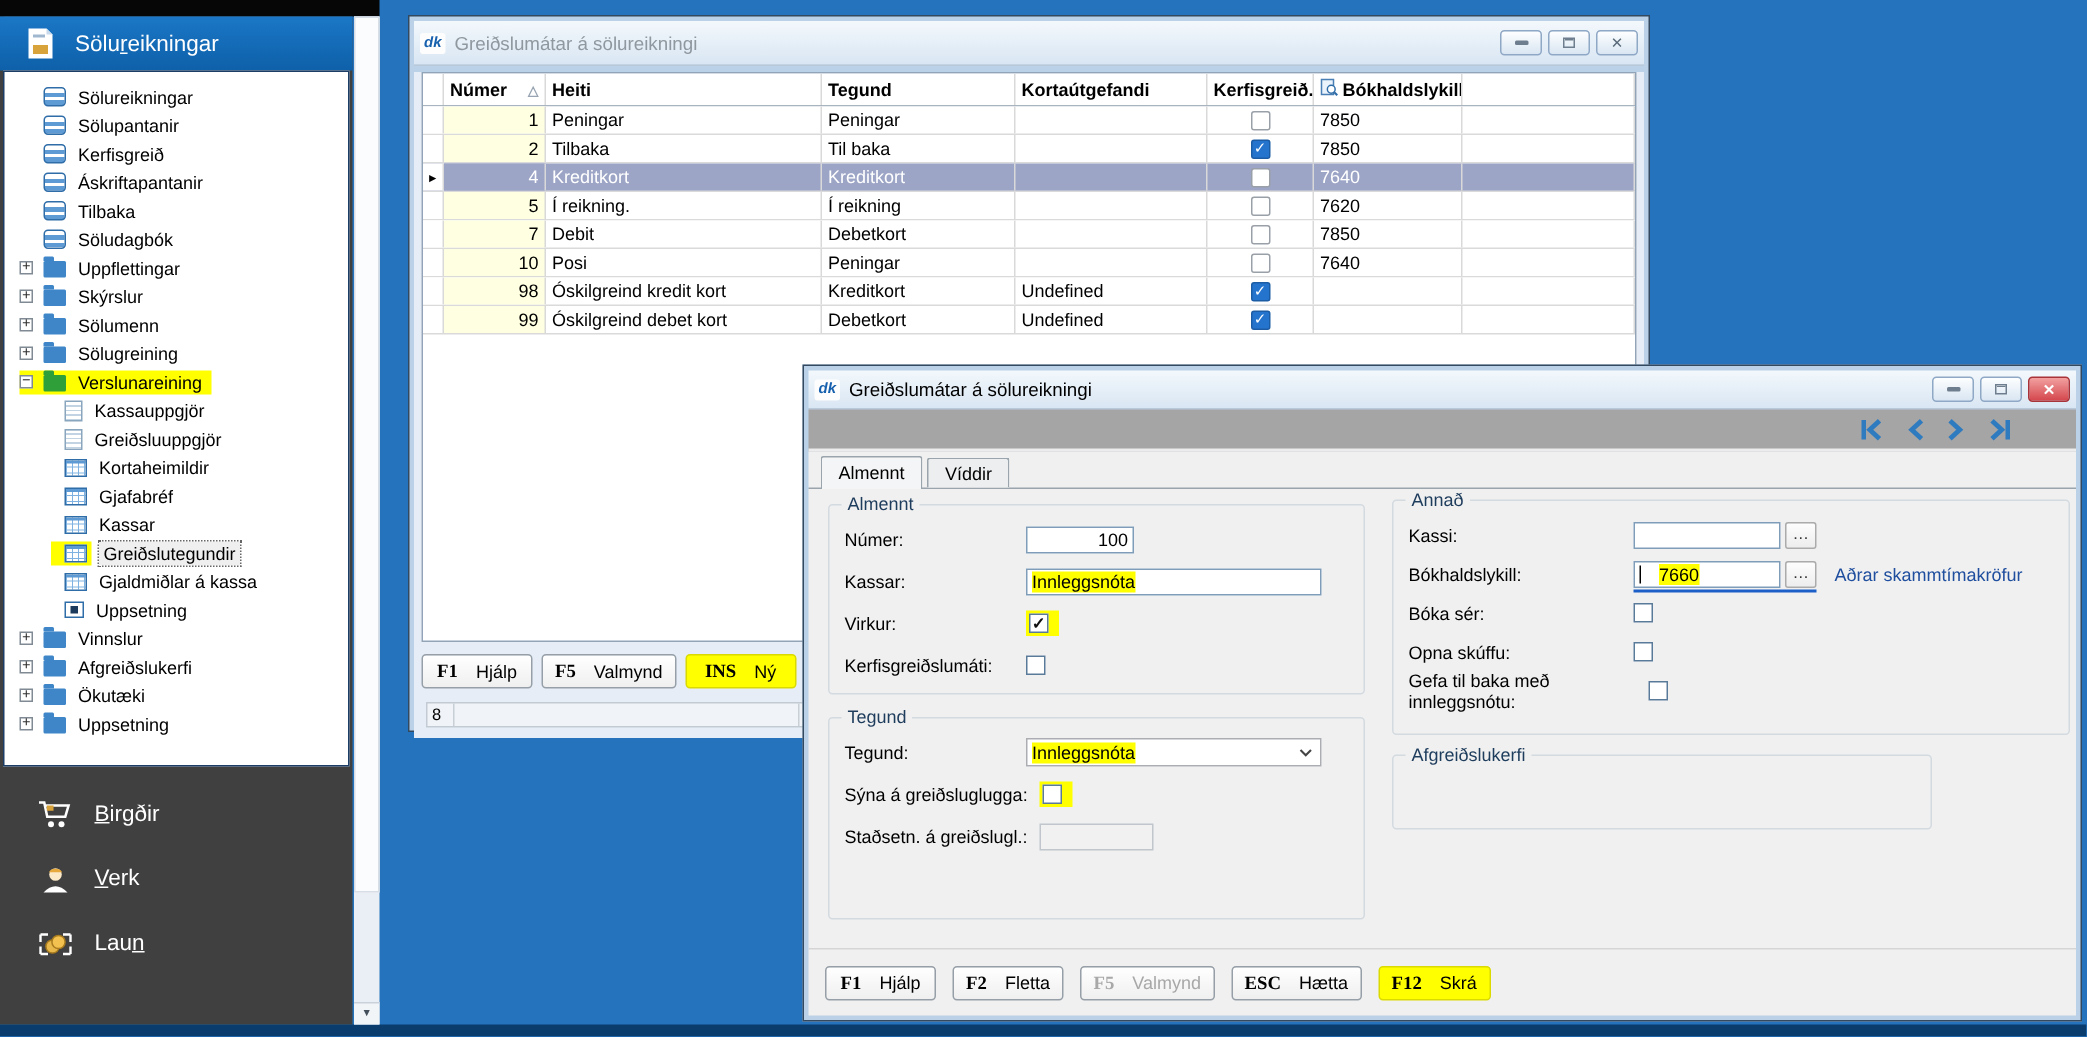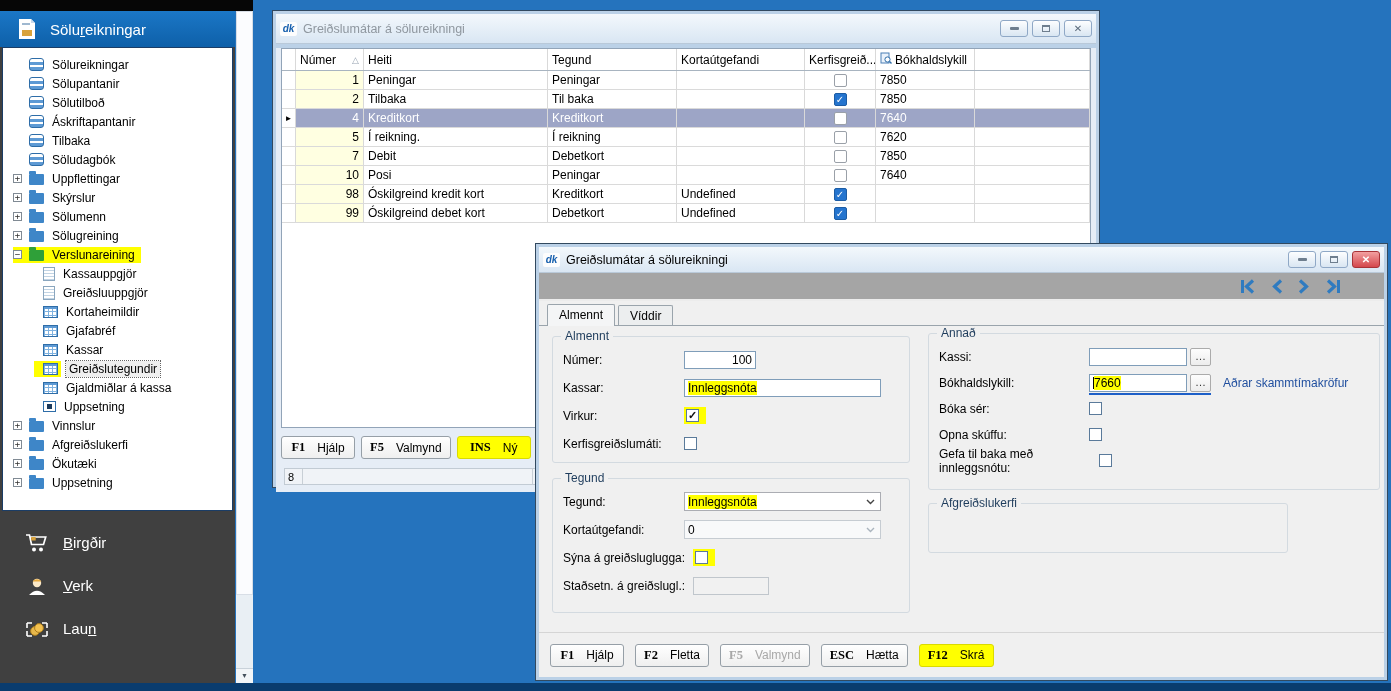--- a/index.html
+++ b/index.html
@@ -73,21 +73,21 @@
           justify-content:center; color:#5A6A7A; font-size:10px; cursor:pointer; }
   .wbtn .min-glyph { width:9px; height:3px; background:#6E7E8E; border-radius:1px; }
   .wbtn .res-glyph { width:8px; height:7px; border:1px solid #6E7E8E; box-shadow:inset 0 1px 0 #6E7E8E; }
   .wbtn.red { background:linear-gradient(180deg,#F2A0A0,#D4474D); border-color:#A83338; color:#fff;
               font-weight:700; }
 
   
   .twin { left:272px; top:10px; width:828px; height:478px; }
   .twin-client { height:444px; background:#E6EDF6; }
   .gtable { margin:4px 5px 0 5px; height:380px; border:1px solid #92A4B8; background:#fff; overflow:hidden; }
-  .ghead { display:flex; height:22px; border-bottom:1px solid #A8B4C0; background:#fff; }
+  .ghead { display:flex; height:22px; border-bottom:1px solid #A8B4C0; background:#fff;font-weight:bold; }
   .gcell { display:flex; align-items:center; padding:0 4px; border-right:1px solid #D9D9D9;
            overflow:hidden; white-space:nowrap; }
   .ghead .gcell { font-size:12px; }
   .sort { font-size:9px; color:#98A4B2; margin-left:auto; }
   .grow { display:flex; height:19px; border-bottom:1px solid #DADADA; font-size:12px; background:#fff; }
   .grow.selected { background:#9DA5C6; color:#fff; }
   .cell-marker { background:#fff !important; color:#000; justify-content:center; padding:0; }
   .cell-num { background:#FFFFE1; justify-content:flex-end; }
   .grow.selected .cell-num { background:inherit; }
   .cell-check { justify-content:center; }
@@ -122,21 +122,21 @@
   .grp-label { position:absolute; top:-8px; left:8px; background:#F0F0F0; padding:0 4px;
                color:#1E3C5C; font-size:12px; }
   .frow { display:flex; align-items:center; height:19px; margin:0 0 9px 10px; }
   .frow.tight { margin-bottom:7px; }
   .flabel { width:121px; flex:none; font-size:12px; }
   .flabel.wlab { width:150px; }
   .tinput { height:18px; border:1px solid #7F9DB9; background:#fff; font-size:12px; padding:0 3px;
             display:flex; align-items:center; overflow:hidden; }
   .tinput.num { width:72px; justify-content:flex-end; }
   .tinput.wide { width:197px; }
-  .tinput.mid { width:98px; }
+  .tinput.mid { width:98px;gap:12px; }
   .tinput.small { width:76px; }
   .tinput.disabled { background:#F1F1F1; border-color:#C0C6CC; }
   .hl { background:#FFFF00; }
   .hlwrap { background:#FFFF00; padding:2px 7px 2px 2px; display:inline-flex; }
   .cb { width:13px; height:13px; border:1px solid #5A7A9A; background:#fff; display:flex;
         align-items:center; justify-content:center; font-size:11px; font-weight:700; color:#111;
         flex:none; cursor:pointer; }
   .combo { width:197px; height:19px; border:1px solid #ABADB3; background:#fff; display:flex;
            align-items:center; justify-content:space-between; padding:0 5px 0 3px; font-size:12px;
            cursor:pointer; }
@@ -189,21 +189,21 @@
           </span>
           <span class="tlabel">Sölupantanir</span>
         </span>
       </div>
       <div class="tree-row">
         <span class="band">
           <span class="spacer" style="width: 16px;"></span>
           <span class="iconwrap">
             <span class="ticon list"></span>
           </span>
-          <span class="tlabel">Sölutilboð</span>
+          <span class="tlabel">Kerfisgreið</span>
         </span>
       </div>
       <div class="tree-row">
         <span class="band">
           <span class="spacer" style="width: 16px;"></span>
           <span class="iconwrap">
             <span class="ticon list"></span>
           </span>
           <span class="tlabel">Áskriftapantanir</span>
         </span>
@@ -661,29 +661,20 @@
       <div class="frow">
         <span class="flabel">Tegund:</span>
         <span class="combo">
           <span class="hl">Innleggsnóta</span>
           <svg width="9" height="6" viewBox="0 0 9 6">
               <path d="M1 1 L4.5 4.5 L8 1" fill="none" stroke="#444" stroke-width="1.4"></path>
             </svg>
         </span>
       </div>
       <div class="frow">
-        <span class="flabel">Kortaútgefandi:</span>
-        <span class="combo disabled">
-          <span>0</span>
-          <svg width="9" height="6" viewBox="0 0 9 6">
-              <path d="M1 1 L4.5 4.5 L8 1" fill="none" stroke="#AAB4BE" stroke-width="1.4"></path>
-            </svg>
-        </span>
-      </div>
-      <div class="frow">
         <span class="flabel" style="width:130px">Sýna á greiðsluglugga:</span>
         <span class="hlwrap">
             <span class="cb"></span>
           </span>
       </div>
       <div class="frow">
         <span class="flabel" style="width:130px">Staðsetn. á greiðslugl.:</span>
         <span class="tinput small disabled"></span>
       </div>
     </div>

